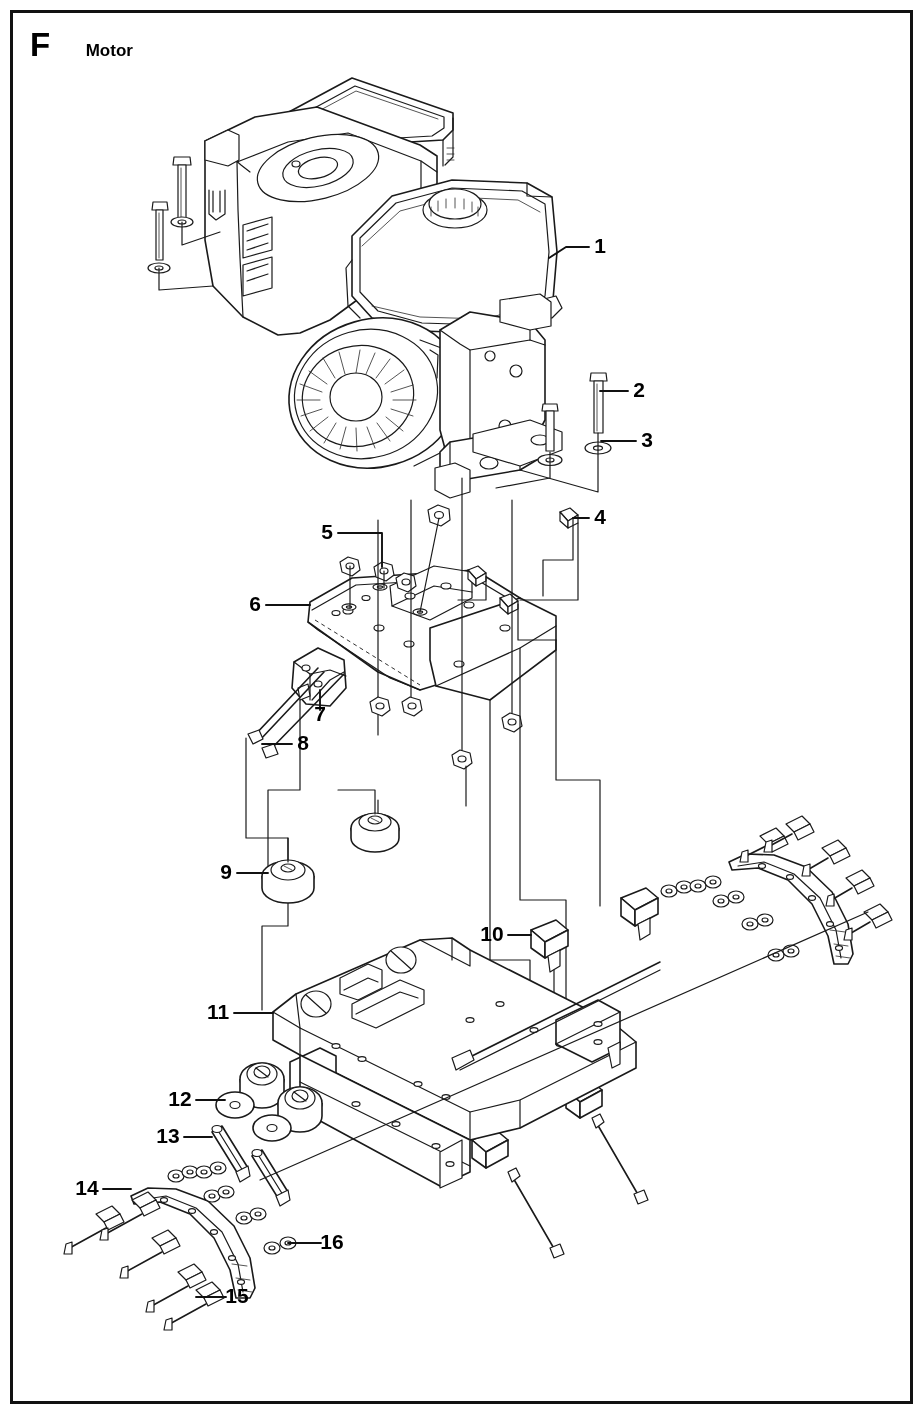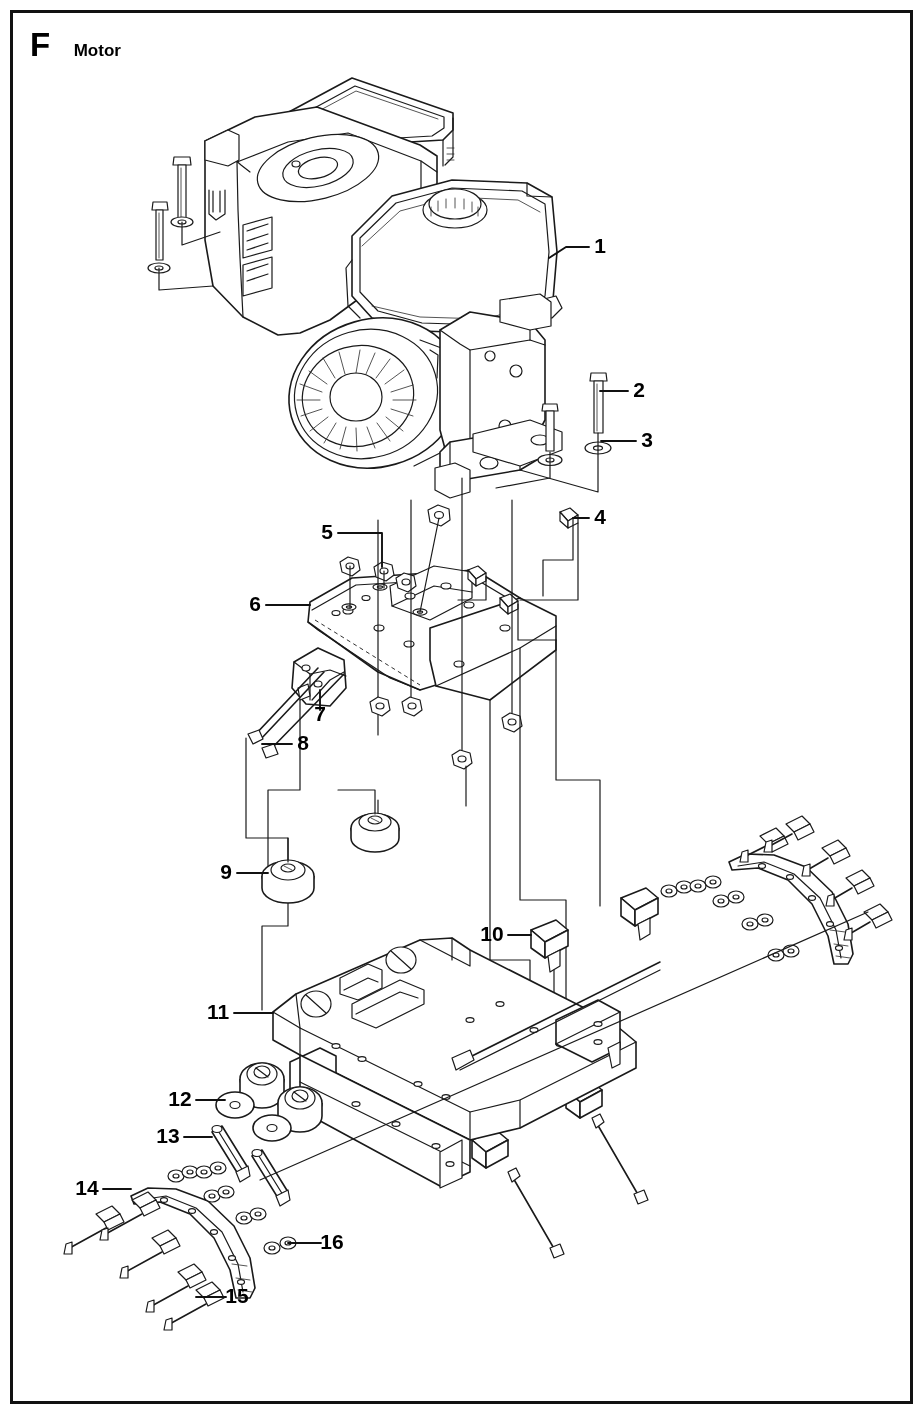--- a/index.html
+++ b/index.html
@@ -41,21 +41,21 @@
     font-size: 33px;
     font-weight: bold;
     color: #000;
     letter-spacing: -0.5px;
     line-height: 1;
   }
   #section-title {
     font-size: 17px;
     font-weight: bold;
     color: #000;
-    margin-left: 24px;
+    margin-left: 36px;
     line-height: 1;
   }
   #diagram {
     position: absolute;
     left: 0;
     top: 0;
     width: 923px;
     height: 1414px;
   }
   .cal {

